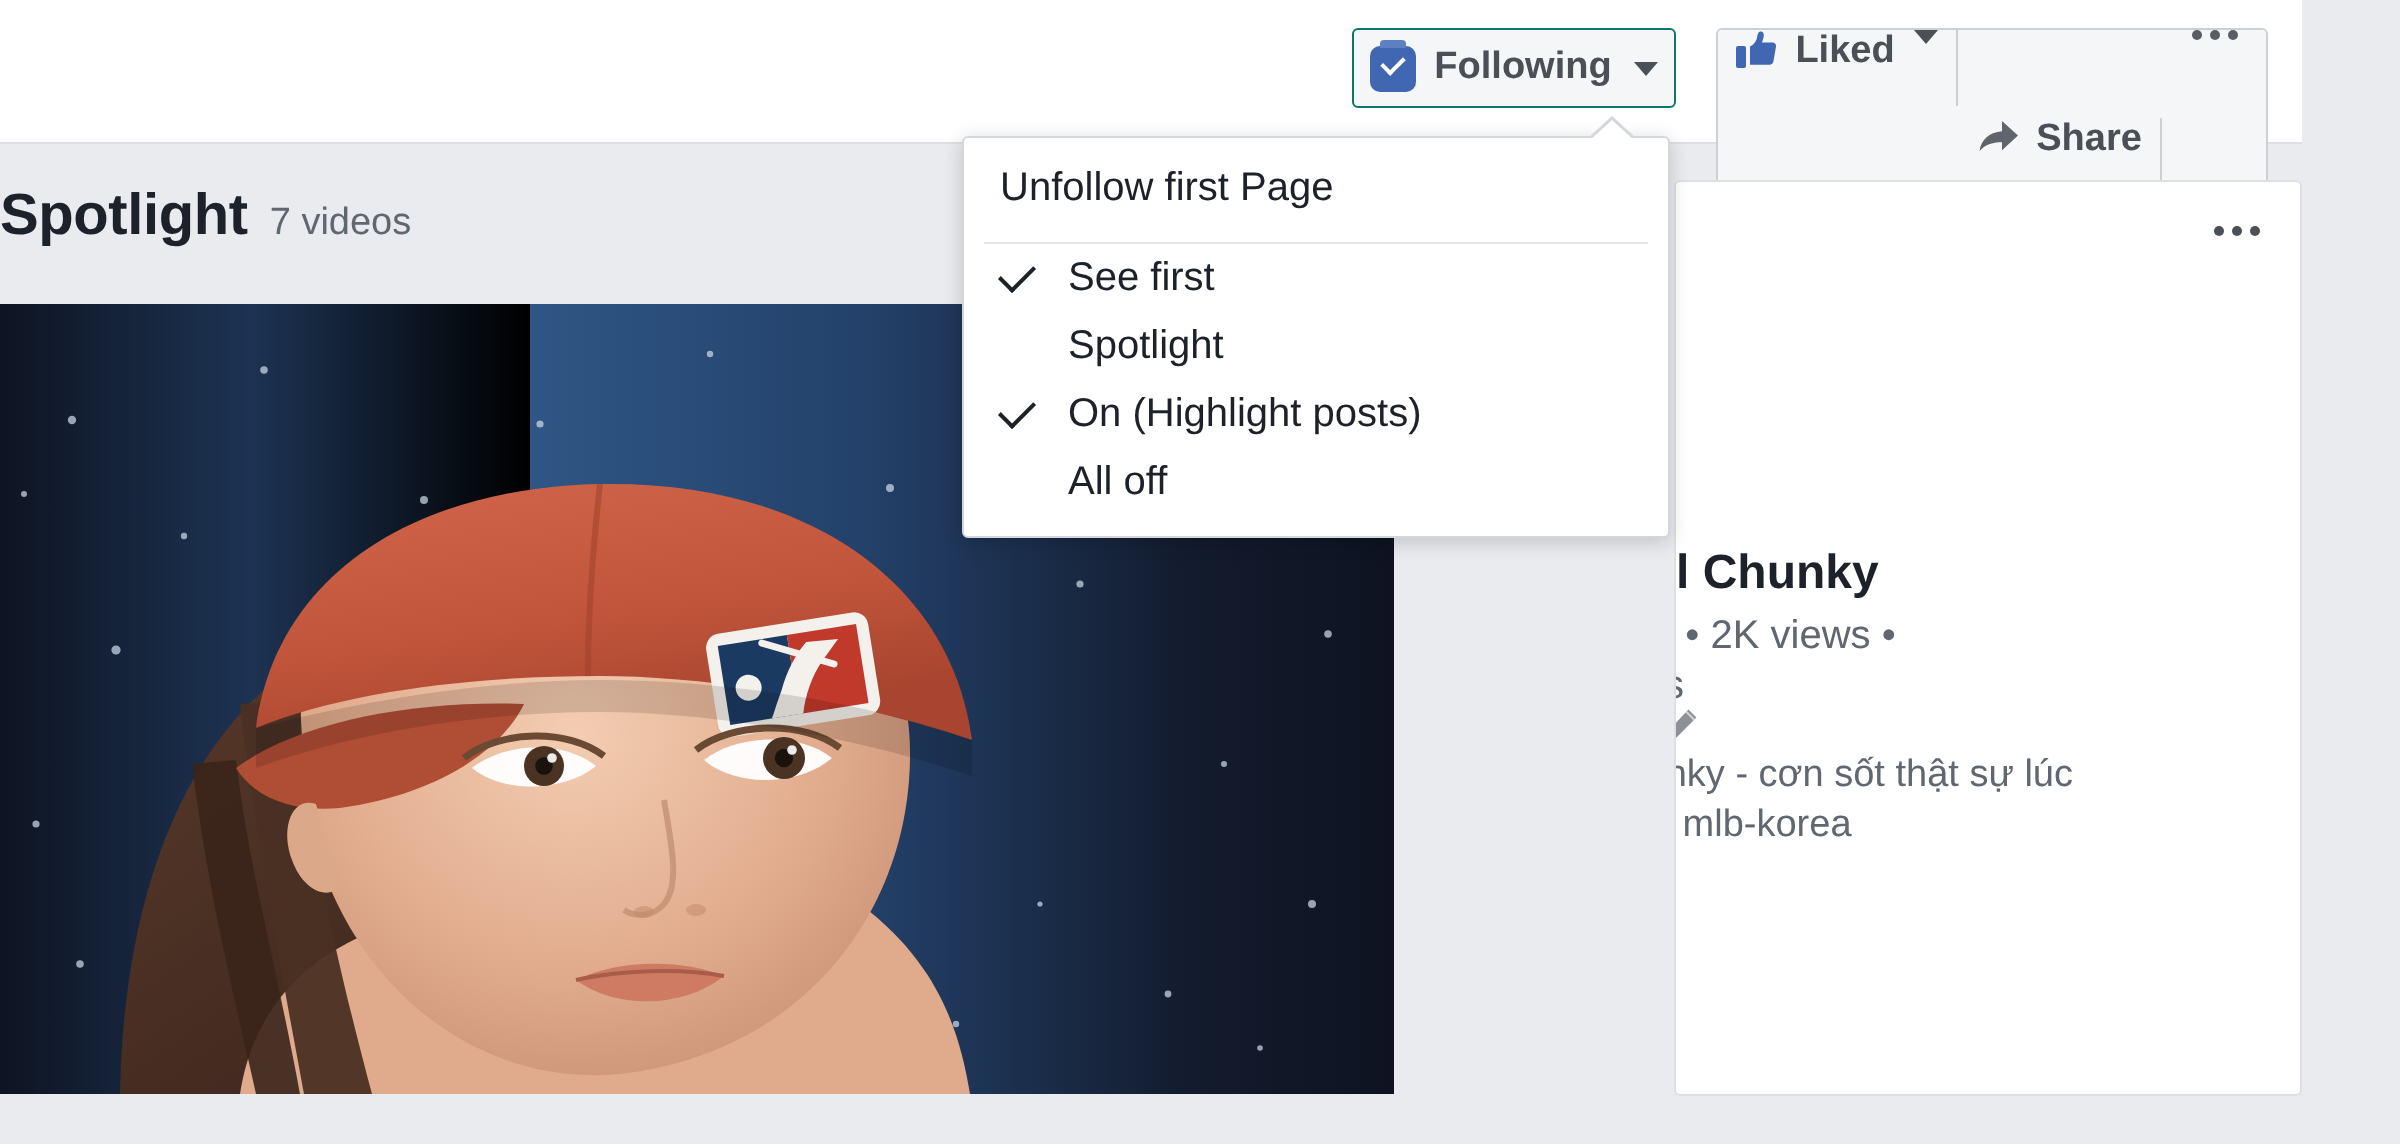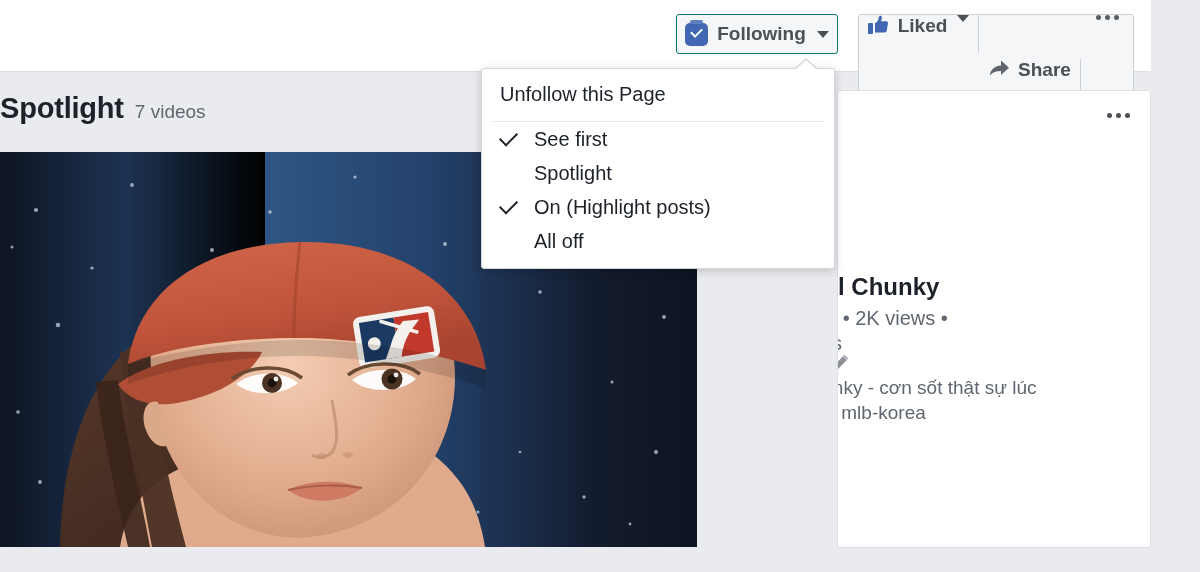--- a/index.html
+++ b/index.html
@@ -458,21 +458,21 @@
       </svg>
     </div>
     <div class="vc-desc">Chunky - cơn sốt thật sự lúc
 đre : mlb-korea</div>
   </div>
 
   <div class="menu">
     <span class="menu-caret-outer"></span>
     <span class="menu-caret-inner"></span>
 
-    <div class="menu-top">Unfollow this Page</div>
+    <div class="menu-top">Unfollow first Page</div>
     <div class="menu-divider"></div>
 
     <div class="menu-item">
       <span class="check-slot">
           <span class="check-mark"></span>
         </span>
       <span>See first</span>
     </div>
     <div class="menu-item">
       <span class="check-slot"></span>

